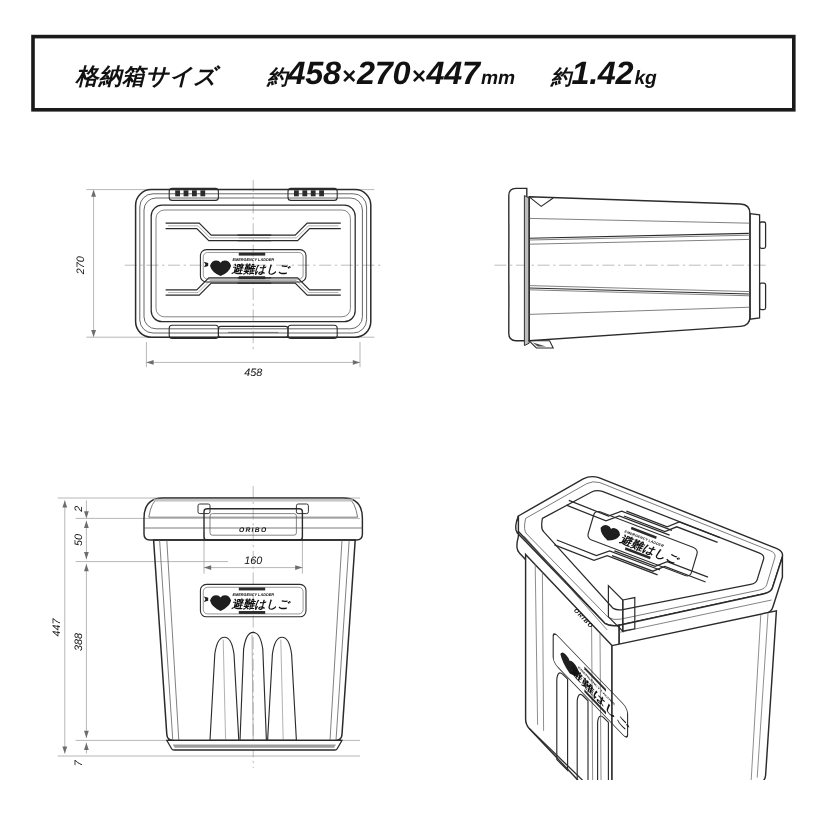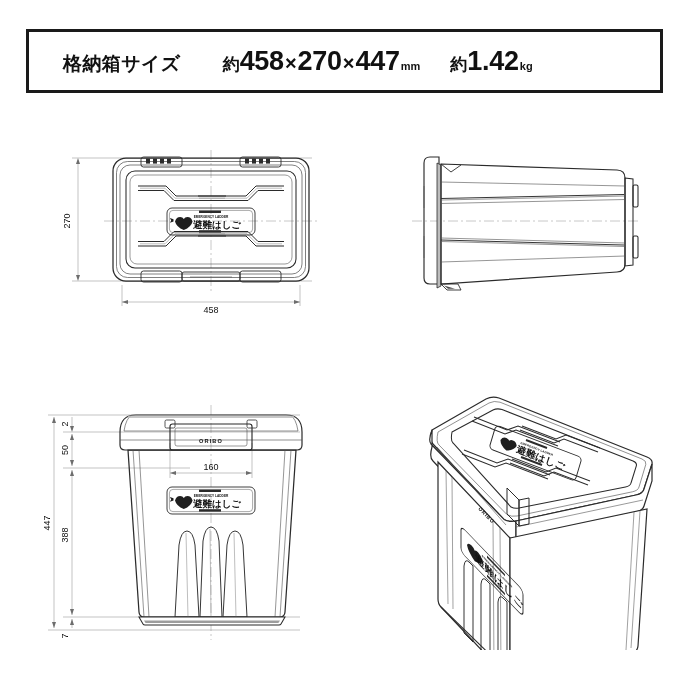--- a/index.html
+++ b/index.html
@@ -1,40 +1,40 @@
 <!DOCTYPE html>
 <html><head>
 <meta charset="utf-8">
 <style>
   html,body{margin:0;padding:0;}
   body{
     width:700px;height:700px;background:#ffffff;overflow:hidden;
     font-family:"Liberation Sans","DejaVu Sans",sans-serif;color:#111;
     position:relative;
   }
-  #page{position:absolute;inset:0;width:700px;height:700px;}
+  #page{position:absolute;inset:0;width:700px;height:700px;font-style:italic;}
 
   
   .spec-bar{
     position:absolute;left:26px;top:29px;width:637px;height:64px;
     border:3px solid #1a1a1a;background:#fff;box-sizing:border-box;
     display:flex;align-items:center;
   }
   .spec-inner{display:flex;align-items:baseline;width:100%;padding-left:34px;}
   .spec-title{
     font-size:19px;font-weight:700;letter-spacing:.02em;color:#111;
     font-family:"DejaVu Sans","Liberation Sans",sans-serif;
   }
   .spec-dim{margin-left:42px;display:flex;align-items:baseline;}
   .spec-weight{margin-left:30px;display:flex;align-items:baseline;}
   .approx{font-size:17px;font-weight:700;font-family:"DejaVu Sans",sans-serif;}
   .bignum{font-size:27px;font-weight:700;letter-spacing:-.01em;
           font-family:"Liberation Sans",sans-serif;}
   .times{font-size:20px;font-weight:700;padding:0 1px;}
-  .unit{font-size:11px;font-weight:700;margin-left:1px;}
+  .unit{font-size:16px;font-weight:700;margin-left:1px;}
 
   
   svg.dwg{position:absolute;left:0;top:0;width:700px;height:700px;}
 
   .txt{font-family:"Liberation Sans",sans-serif;fill:#111;}
   .dimtxt{font-size:9px;}
   .tinytxt{font-size:3.2px;font-weight:700;}
   .jp{font-size:9.5px;font-weight:700;font-family:"DejaVu Sans",sans-serif;}
 </style>
 </head>

